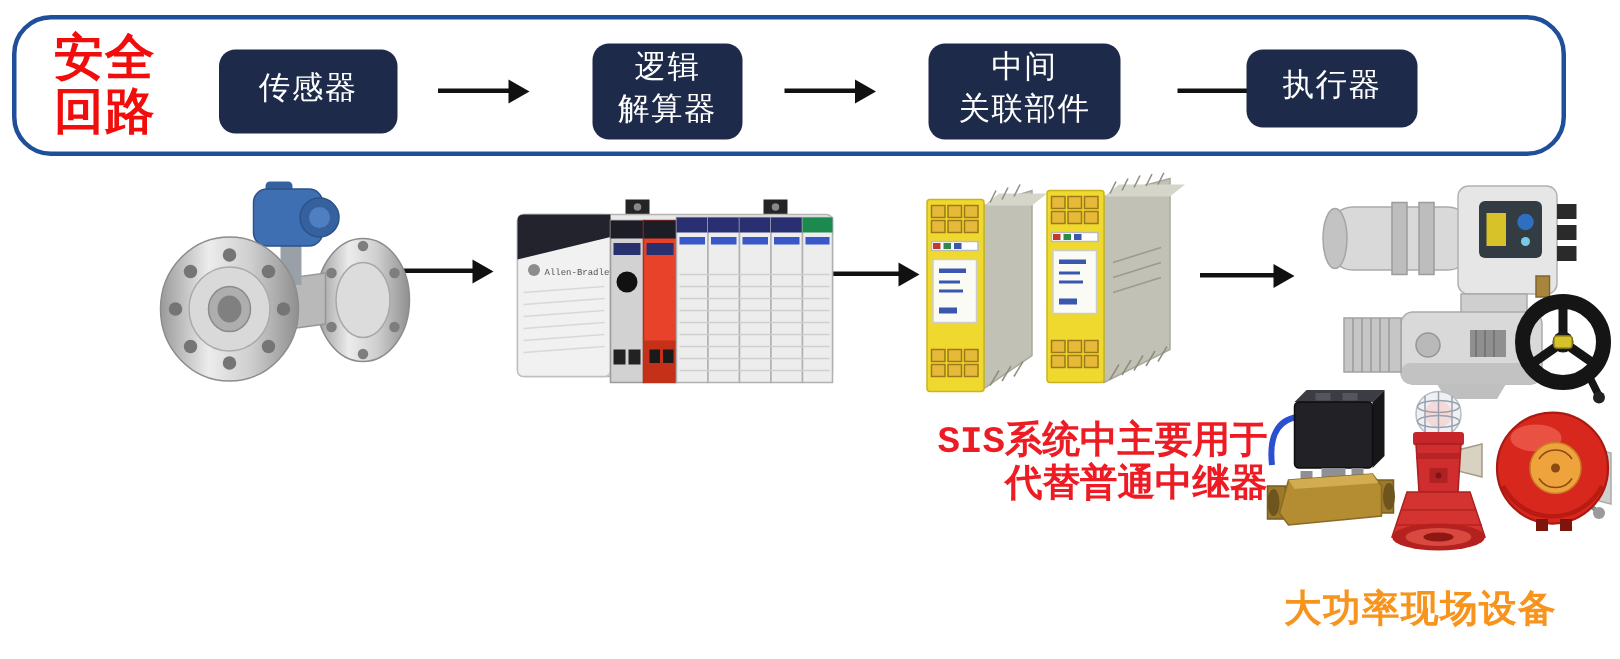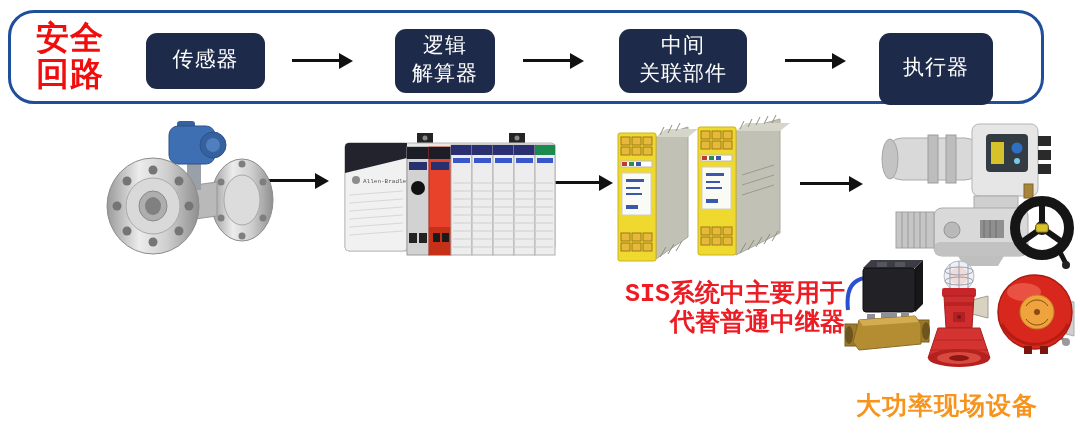--- a/index.html
+++ b/index.html
@@ -10,21 +10,21 @@
   .banner{position:absolute;left:8px;top:10px;width:1036px;height:94px;box-sizing:border-box;
           border:3px solid #1F4E9B;border-radius:26px;background:#ffffff;}
   .banner-title{position:absolute;left:25px;top:10px;color:#F20D0D;font-size:33px;line-height:1.08;
                 font-weight:bold;white-space:pre-line;letter-spacing:1px;}
   .step-box{position:absolute;background:#1E2A4A;border-radius:11px;color:#ffffff;
             display:flex;align-items:center;justify-content:center;text-align:center;
             font-size:21px;line-height:1.35;white-space:pre-line;letter-spacing:1px;}
   #step-0{left:135px;top:20px;width:119px;height:56px;}
   #step-1{left:384px;top:16px;width:100px;height:64px;}
   #step-2{left:608px;top:16px;width:128px;height:64px;}
-  #step-3{left:868px;top:20px;width:114px;height:72px;}
+  #step-3{left:820px;top:20px;width:114px;height:52px;}
 
   
   .harrow{position:absolute;height:3px;background:#111111;}
   .harrow::after{content:"";position:absolute;right:-13px;top:50%;transform:translateY(-50%);
                  width:0;height:0;border-left:14px solid #111111;
                  border-top:8px solid transparent;border-bottom:8px solid transparent;}
   #barrow-0{left:281px;top:46px;width:48px;}
   #barrow-1{left:512px;top:46px;width:48px;}
   #barrow-2{left:774px;top:46px;width:48px;}
   #marrow-0{left:266px;top:179px;width:50px;}

